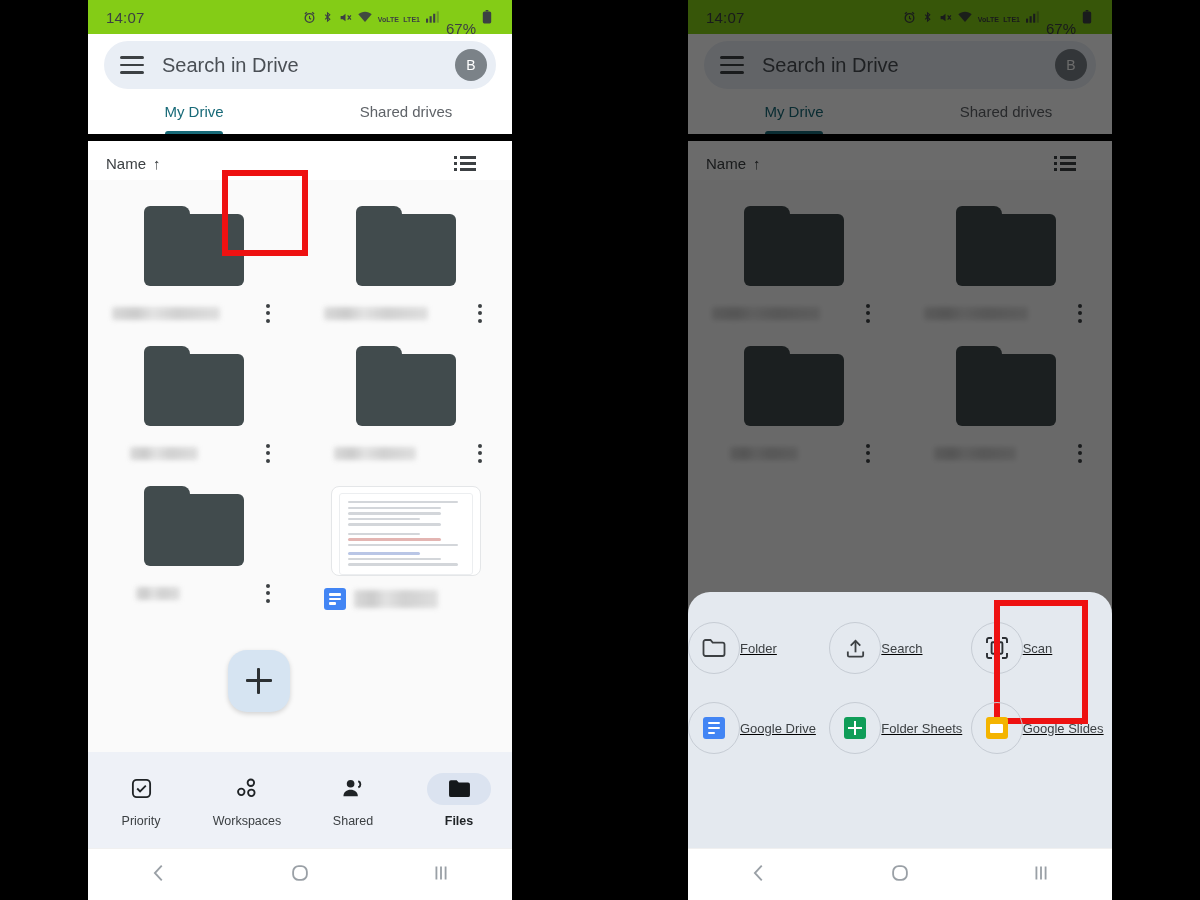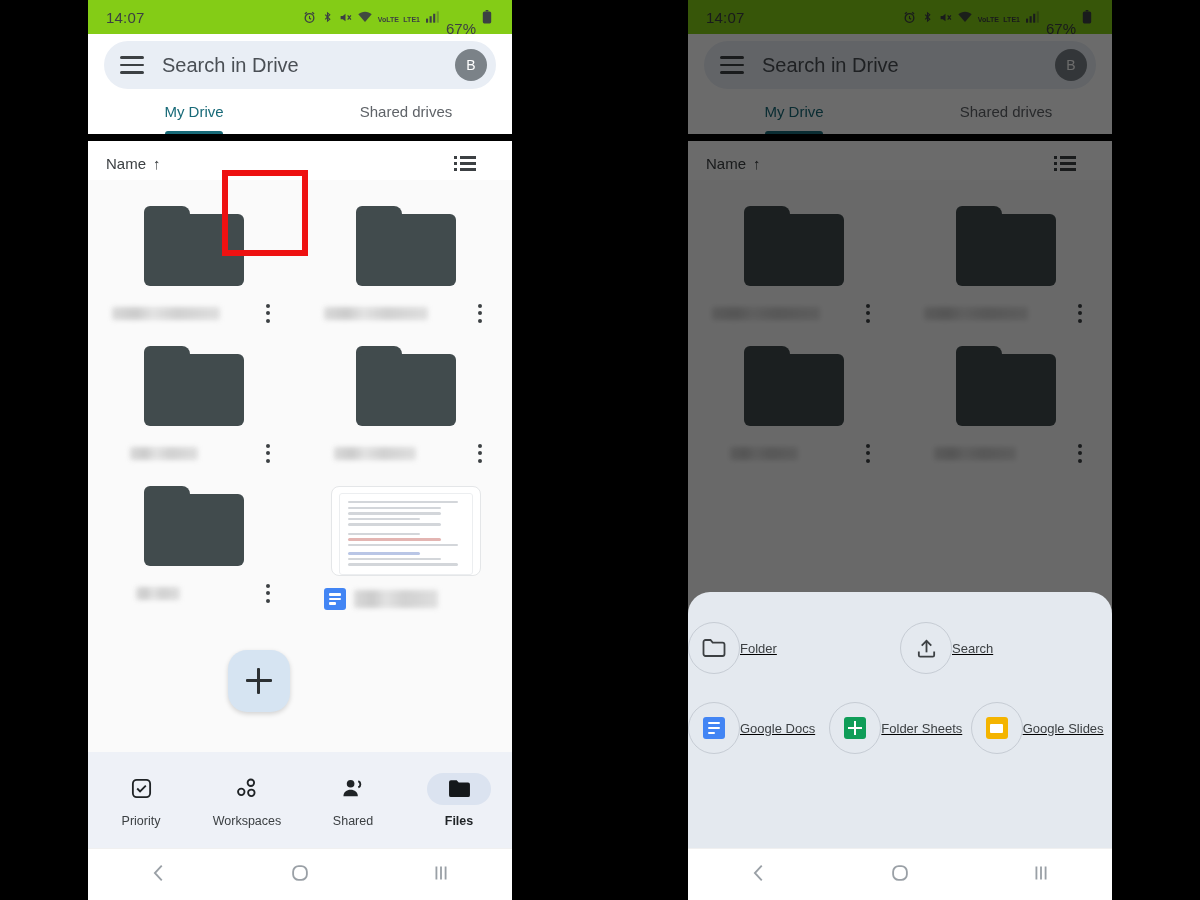--- a/index.html
+++ b/index.html
@@ -643,32 +643,46 @@
           <div class="sheetcell">
             <span class="circ">
               <svg width="23" height="23" viewBox="0 0 24 24" fill="none" stroke="#3c4043" stroke-width="1.9">
                   <path d="M12 16V4"></path>
                   <path d="M7 9l5-5 5 5"></path>
                   <path d="M4 15v4a1.5 1.5 0 0 0 1.5 1.5h13A1.5 1.5 0 0 0 20 19v-4"></path>
                 </svg>
             </span>
             <span class="sheetlabel">Search</span>
           </div>
+          <div class="sheetcell">
+            <span class="circ">
+              <svg width="24" height="24" viewBox="0 0 24 24" fill="none" stroke="#2b2f33" stroke-width="1.9">
+                <path d="M2 7V3.8A1.8 1.8 0 0 1 3.8 2H7"></path>
+                  <path d="M17 2h3.2A1.8 1.8 0 0 1 22 3.8V7"></path>
+                <path d="M22 17v3.2a1.8 1.8 0 0 1-1.8 1.8H17"></path>
+                  <path d="M7 22H3.8A1.8 1.8 0 0 1 2 20.2V17"></path>
+                <rect x="6.6" y="6.2" width="10.8" height="11.6" rx="1.2"></rect>
+                <path d="M9 10h6M9 13h6" stroke-width="1.5"></path>
+              </svg>
+            </span>
+            <span class="sheetlabel">Scan</span>
+            <div class="redbox" style="left:50%; transform:translateX(-50%); top:-22px; width:94px; height:124px;"></div>
+          </div>
         </div>
 
         <div class="sheetrow" style="margin-top:28px">
           <div class="sheetcell">
             <span class="circ">
               <span class="g-docs">
                   <i></i>
                   <i></i>
                   <i class="s"></i>
                 </span>
             </span>
-            <span class="sheetlabel">Google Docs</span>
+            <span class="sheetlabel">Google Drive</span>
           </div>
           <div class="sheetcell">
             <span class="circ">
               <span class="g-sheets"></span>
             </span>
             <span class="sheetlabel">Folder Sheets</span>
           </div>
           <div class="sheetcell">
             <span class="circ">
               <span class="g-slides">

